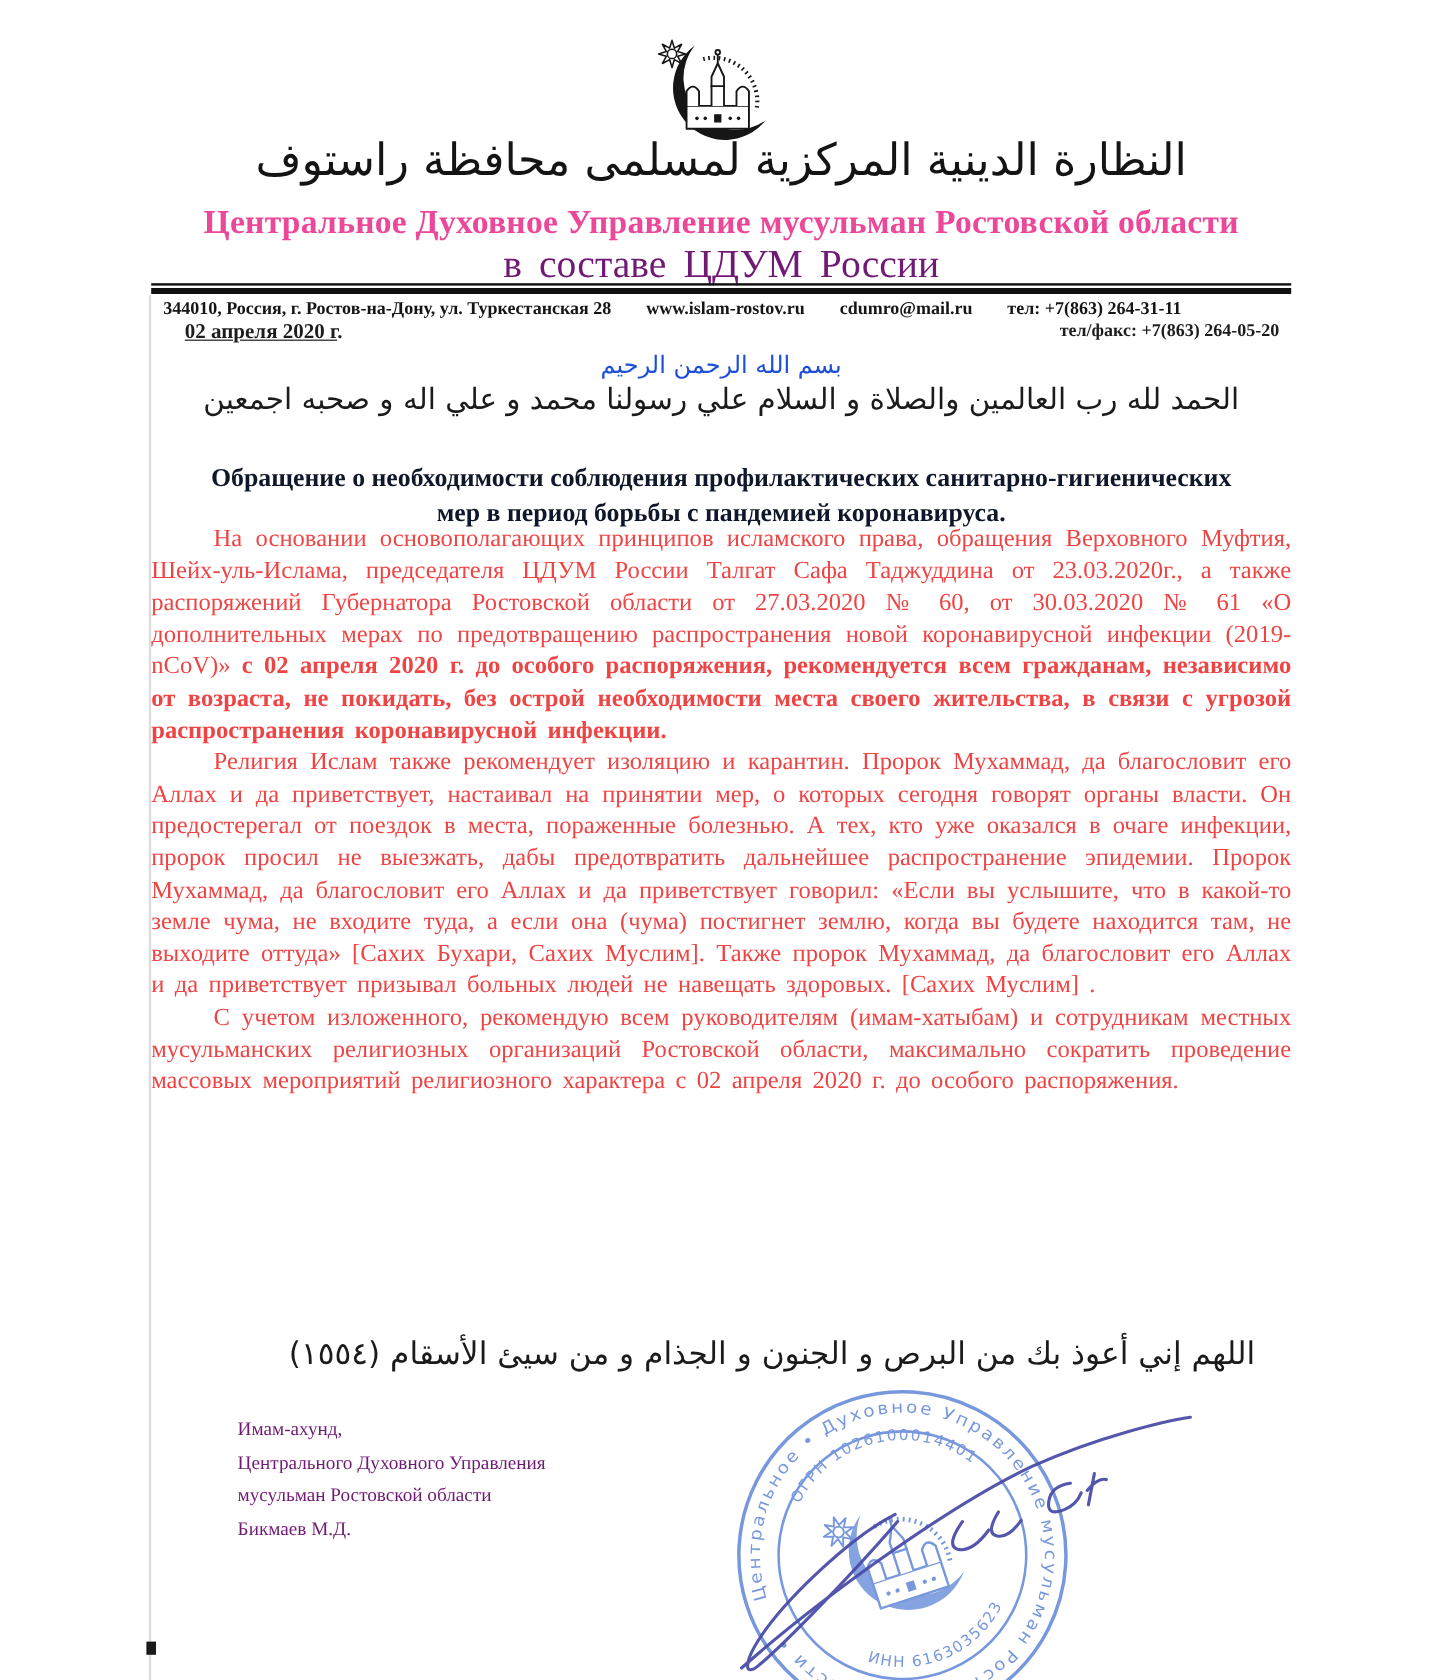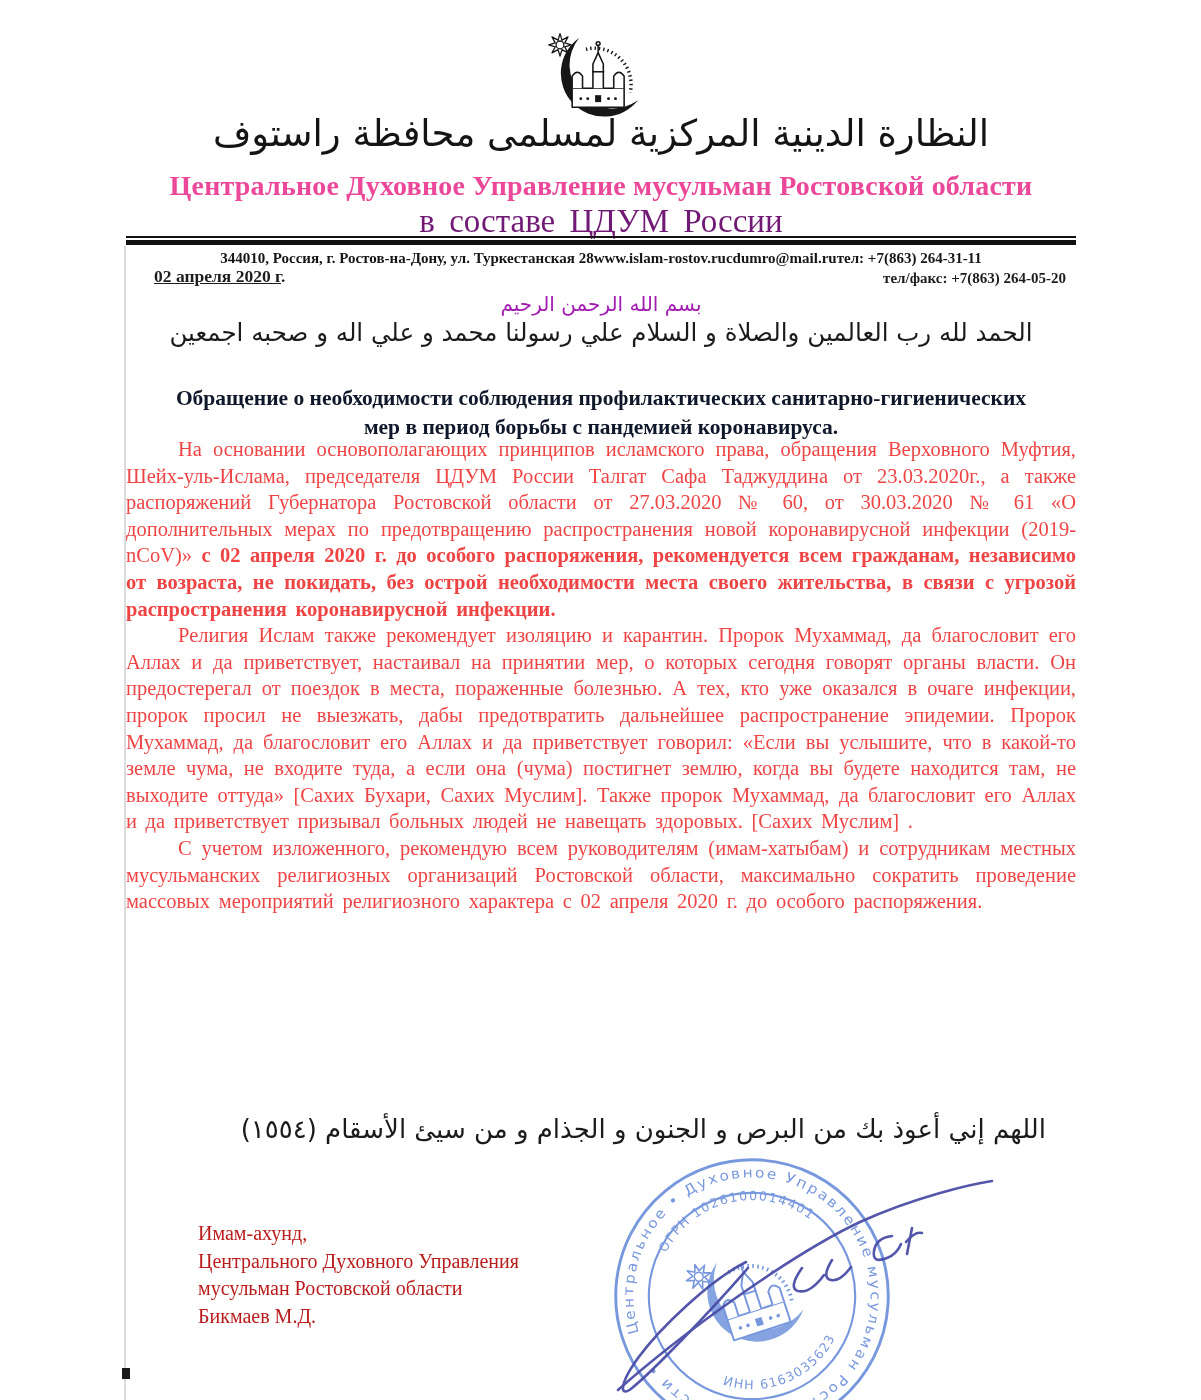--- a/index.html
+++ b/index.html
@@ -23,34 +23,34 @@
   }
   .org-subtitle{
     left:126px;top:203px;width:950px;
     font-size:33px;word-spacing:6px;color:#701a75;
   }
   .rule{left:126px;width:950px;background:#111;}
   .rule-thin{top:236px;height:2px;}
   .rule-thick{top:240px;height:5px;}
   .contact-row{
     left:136px;top:250px;width:930px;
-    display:flex;justify-content:center;align-items:baseline;
-    font-weight:bold;font-size:15px;color:#151515;
+    display:flex;justify-content:flex-start;align-items:baseline;
+    font-weight:bold;font-size:15px;color:#151515;gap:29px;
   }
   .date-row{
     left:136px;top:266px;width:930px;
-    display:flex;justify-content:space-between;align-items:flex-end;
+    display:flex;justify-content:space-between;align-items:center;
   }
   .letter-date{font-weight:bold;font-size:17.5px;margin-left:18px;}
   .letter-date .u{text-decoration:underline;}
   .fax{font-weight:bold;font-size:15px;}
   
   .bismillah{
     left:126px;top:292px;width:950px;
-    font-family:"DejaVu Sans", sans-serif;font-size:20px;direction:rtl;color:#a21caf;
+    font-family:"DejaVu Sans", sans-serif;font-size:20px;direction:rtl;color:#1d4ed8;
   }
   .hamd{
     left:126px;top:318px;width:950px;
     font-family:"DejaVu Sans", sans-serif;font-size:24.5px;direction:rtl;color:#1b1b1b;
   }
   
   .letter-title{
     left:156px;top:384px;width:890px;
     font-weight:bold;font-size:21.5px;line-height:29px;color:#0f172a;
   }
@@ -61,21 +61,21 @@
   }
   .body-text p{margin:0;text-indent:52px;}
   
   .dua{
     left:126px;top:1114px;width:880px;
     font-family:"DejaVu Sans", sans-serif;font-size:26px;direction:rtl;
     text-align:right;color:#1b1b1b;padding-left:40px;
   }
   .sig-block{
     left:198px;top:1178px;width:420px;
-    font-size:20px;line-height:27.5px;color:#b91c1c;margin-top:42px;
+    font-size:16px;line-height:27.5px;color:#701a75;
   }
   .stamp{left:606px;top:1150px;width:292px;height:292px;transform:rotate(-18deg);opacity:.82;}
   .signature-svg{left:560px;top:1150px;width:460px;height:250px;}
   
   .scan-line{left:124px;top:246px;width:2px;height:1154px;background:#dcdcdf;}
   .scan-mark{left:122px;top:1368px;width:8px;height:11px;background:#1a1a1a;}
 </style>
 </head>
 <body>
 

